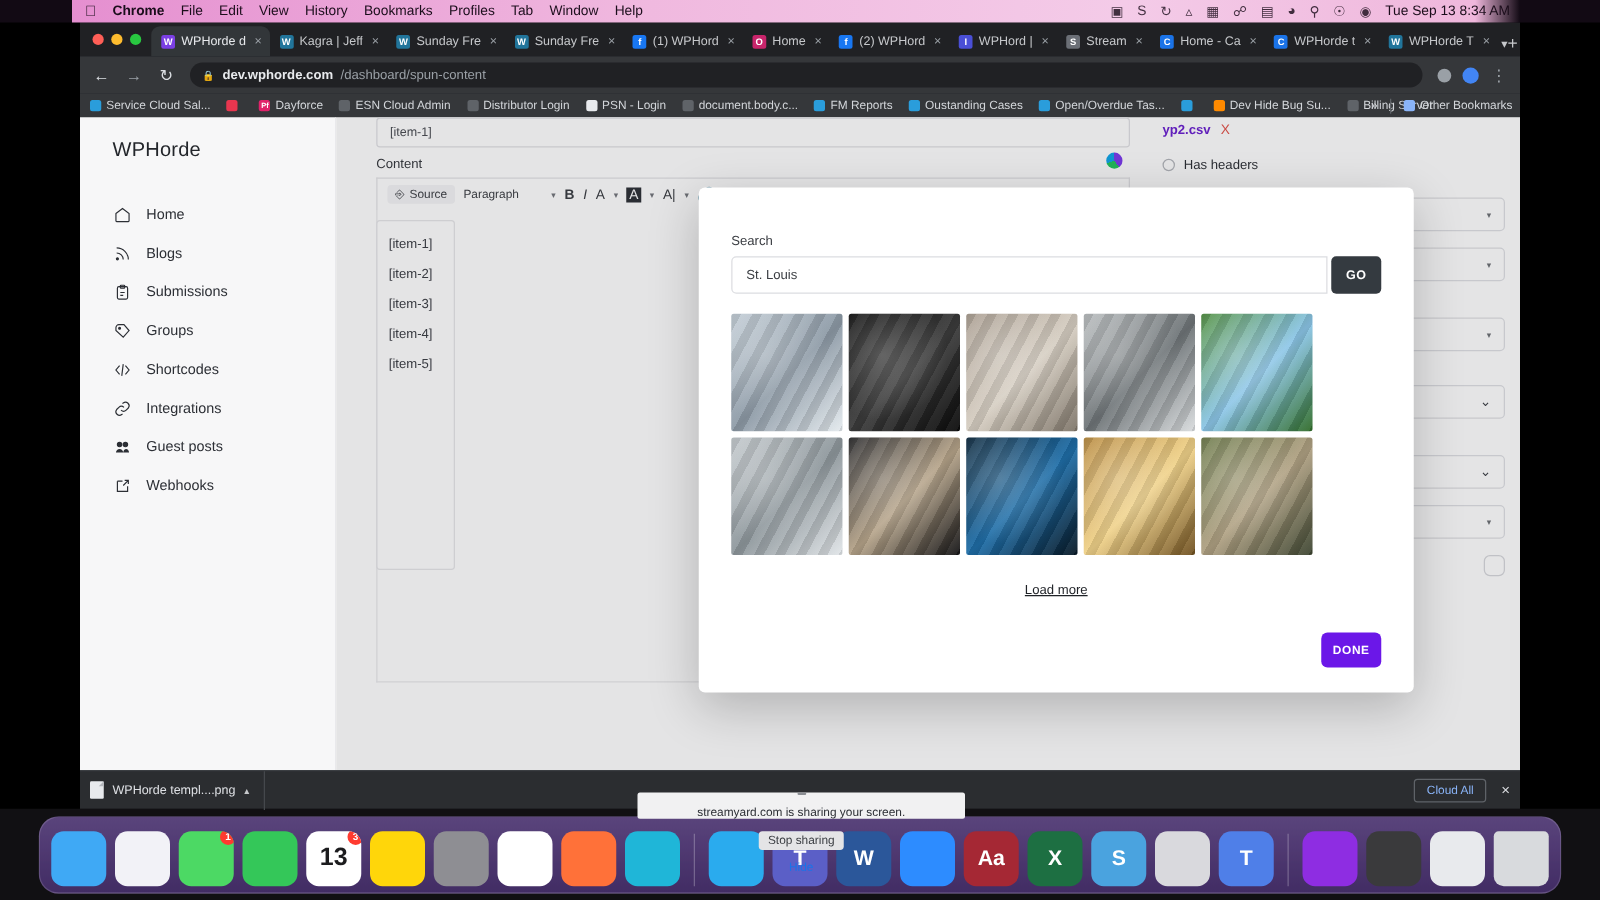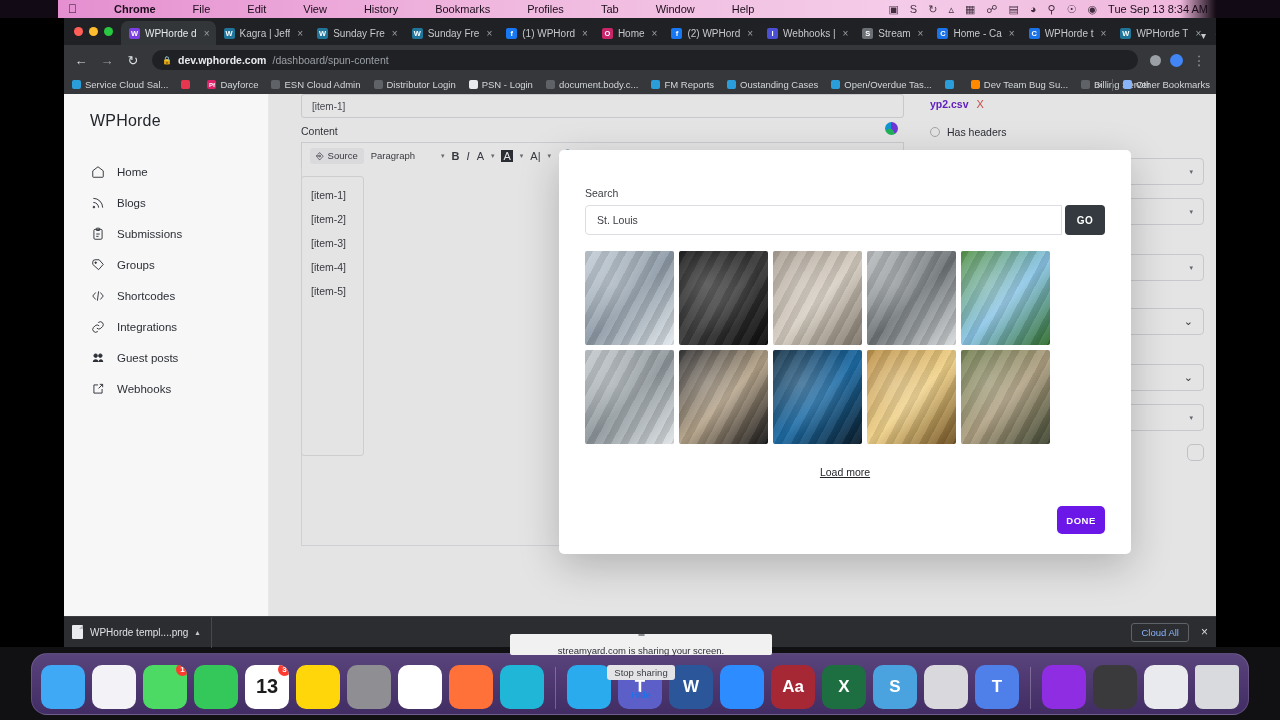--- a/index.html
+++ b/index.html
@@ -12,21 +12,21 @@
 
   
   #menubar {
     position: absolute; top: 0; left: 0; width: 1280px; height: 18px;
     background: linear-gradient(90deg,#120a14 0 58px,#e58fd0 58px,#f0b9df 520px,#f4cbe8 900px,#efb7dc 1180px,#120a14 1216px 1280px);
     display: flex; align-items: center; z-index: 90;
     font-size: 11px; color: #1b0d1b;
   }
   #menubar .mb-left { display: flex; align-items: center; gap: 13px; padding-left: 68px; }
   #menubar .apple { font-size: 12px; line-height: 1; }
-  #menubar .mb-item { white-space: nowrap; margin-left: 24px; }
+  #menubar .mb-item { white-space: nowrap; }
   #menubar .mb-item.bold { font-weight: bold; }
   #menubar .mb-right {
     position: absolute; right: 72px; top: 0; height: 18px;
     display: flex; align-items: center; gap: 11px; font-size: 10.5px;
   }
   #menubar .mb-right .ic { font-size: 11px; opacity: .82; }
   #menubar .clock { font-size: 11px; white-space: nowrap; }
 
   
   #chrome {
@@ -293,21 +293,21 @@
           <span class="ttl">Home</span>
           <span class="x">×</span>
         </div>
         <div class="tab">
           <span class="fav" style="background: rgb(24, 119, 242);">f</span>
           <span class="ttl">(2) WPHord</span>
           <span class="x">×</span>
         </div>
         <div class="tab">
           <span class="fav" style="background: rgb(74, 79, 214);">I</span>
-          <span class="ttl">Webhooks |</span>
+          <span class="ttl">WPHord |</span>
           <span class="x">×</span>
         </div>
         <div class="tab">
           <span class="fav" style="background: rgb(107, 111, 118);">S</span>
           <span class="ttl">Stream</span>
           <span class="x">×</span>
         </div>
         <div class="tab">
           <span class="fav" style="background: rgb(26, 115, 232);">C</span>
           <span class="ttl">Home - Ca</span>
@@ -385,21 +385,21 @@
         <span class="bm">
           <span class="bmi" style="background: rgb(42, 157, 219);"></span>
           <span>Open/Overdue Tas...</span>
         </span>
         <span class="bm">
           <span class="bmi" style="background: rgb(42, 157, 219);"></span>
           <span></span>
         </span>
         <span class="bm">
           <span class="bmi" style="background: rgb(255, 138, 0);"></span>
-          <span>Dev Team Bug Su...</span>
+          <span>Dev Hide Bug Su...</span>
         </span>
         <span class="bm">
           <span class="bmi" style="background: rgb(95, 99, 104);"></span>
           <span>Billing Server</span>
         </span>
       </div>
     <div class="bm-right">
       <span>»</span>
       <span class="bm-sep"></span>
       <span class="bm">

